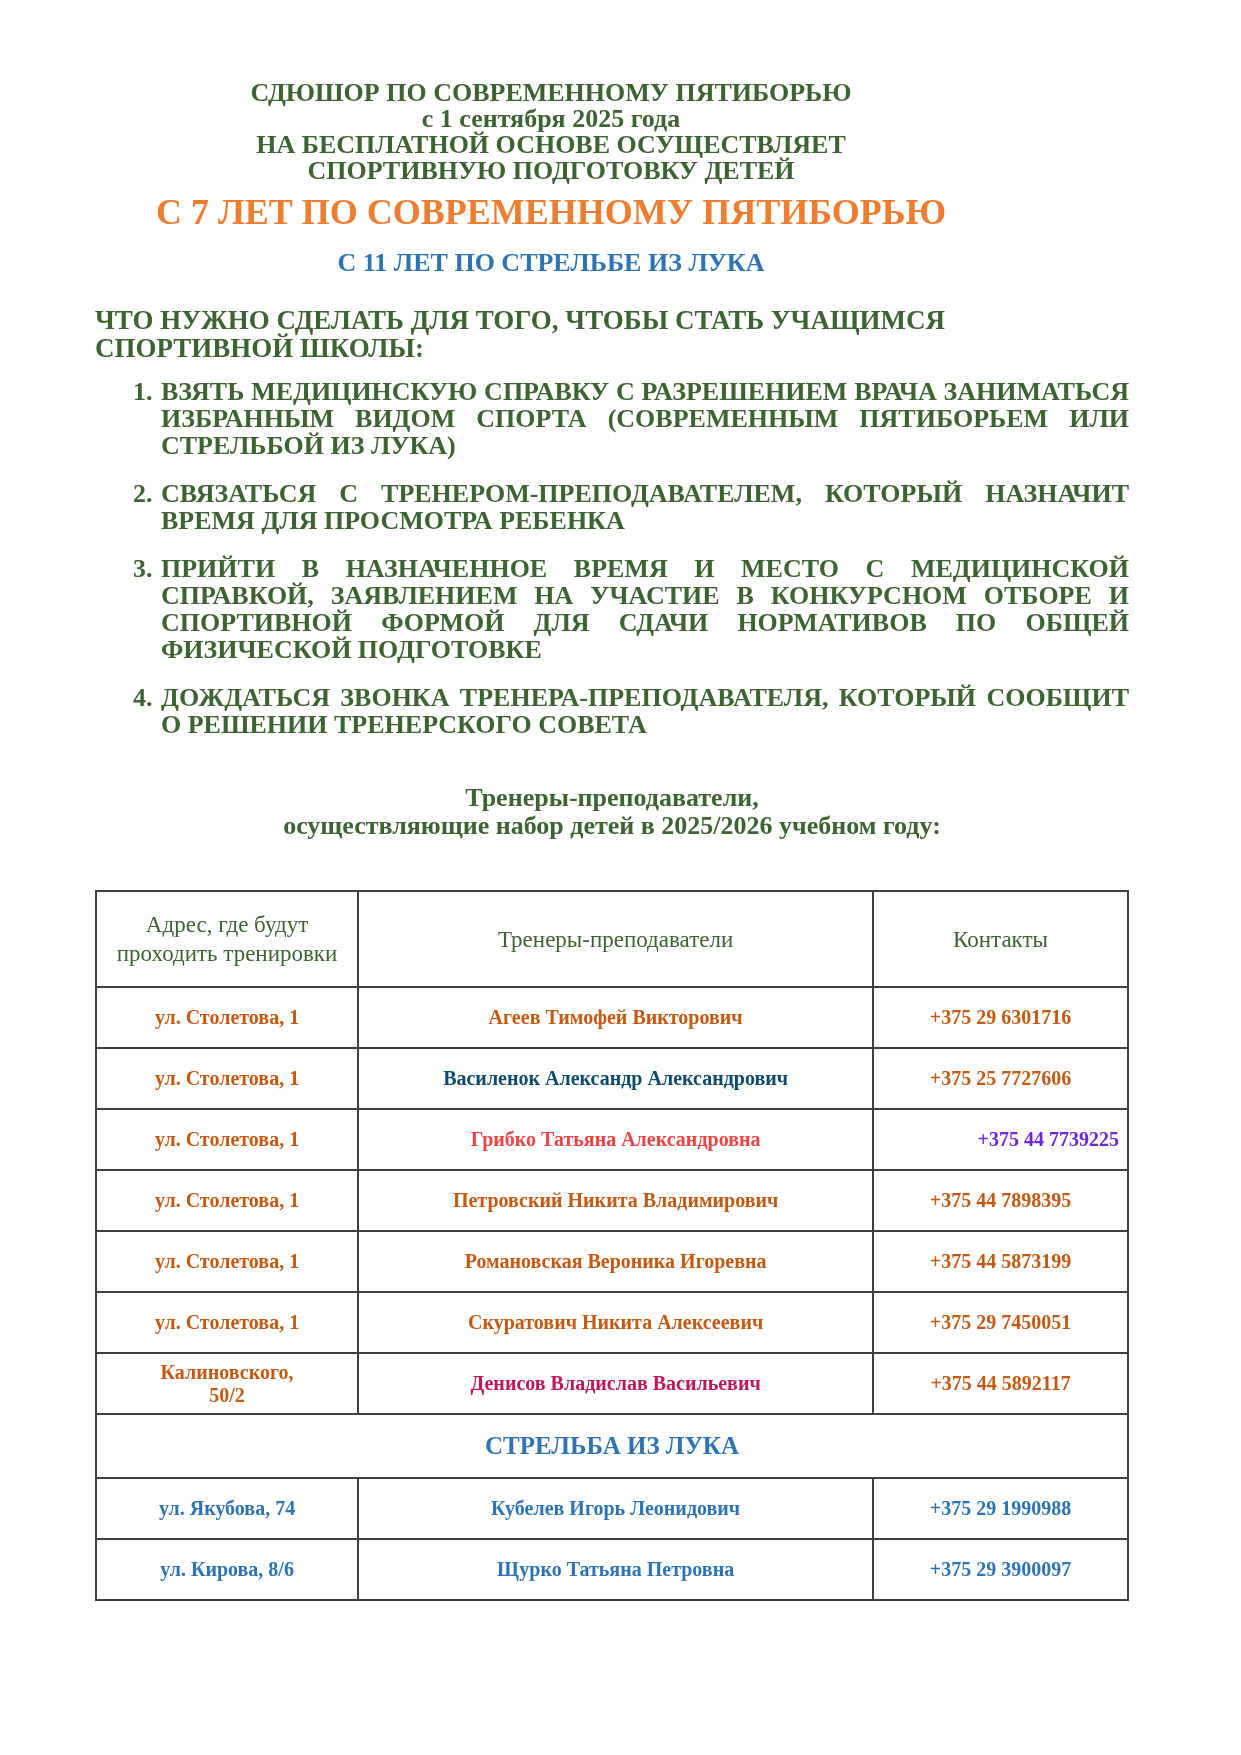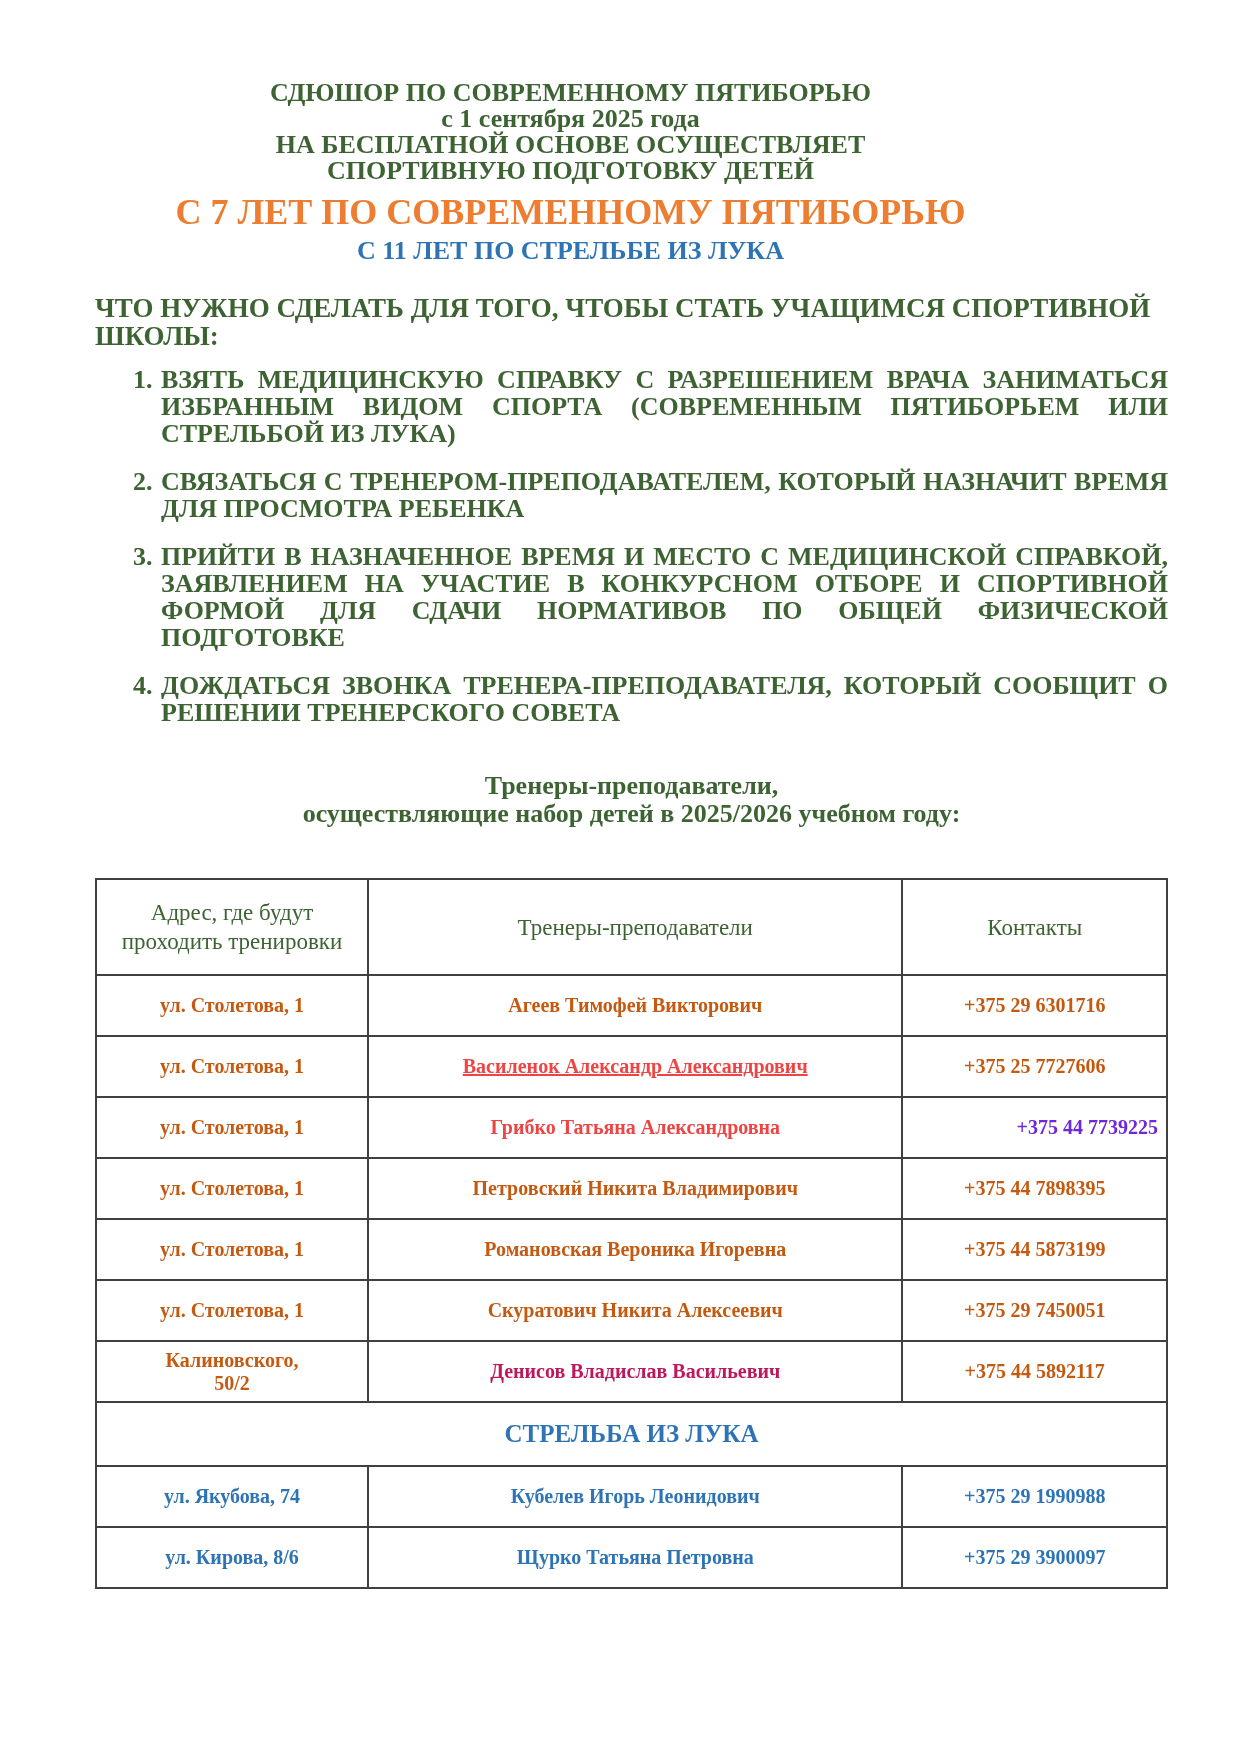--- a/index.html
+++ b/index.html
@@ -12,28 +12,28 @@
   }
   html,body{margin:0;padding:0;}
   body{
     width:1241px;height:1755px;
     background:var(--paper);
     font-family:"Liberation Serif", serif;
     font-weight:700;
     color:var(--green);
     -webkit-font-smoothing:antialiased;
   }
-  .page{box-sizing:border-box;width:1241px;padding:80px 73px 0 95px;}
+  .page{box-sizing:border-box;width:1241px;padding:80px 112px 0 95px;}
 
   
   .doc-title{ text-align:center; font-size:26px; line-height:26px; margin:0 122px 0 0; }
   .doc-title div{white-space:nowrap;}
   .age-line{ text-align:center; white-space:nowrap; }
   .age-pentathlon{ color:var(--orange_bright); font-size:36px; line-height:27px; margin:15px 122px 0 0; }
-  .age-archery{ color:var(--blue); font-size:26px; line-height:26px; margin:12px 122px 0 0; }
+  .age-archery{ color:var(--blue); font-size:26px; line-height:26px; margin:24px 122px 0 0; }
 
   .steps-heading{ font-size:27px; line-height:28px; margin:30px 0 0 0; }
 
   ol.steps{ margin:16px 0 0 0; padding:0 0 0 64px; }
   ol.steps li{
     font-size:26px; line-height:27px;
     text-align:justify; text-align-last:left;
     margin:0 0 21px 0;
     padding-left:2px;
   }
@@ -111,21 +111,21 @@
     <tbody>
 
   <tr class="data-row">
     <td class="cell-address" style="color: rgb(196, 89, 17);">ул. Столетова, 1</td>
     <td class="cell-name" style="color: rgb(196, 89, 17);">Агеев Тимофей Викторович</td>
     <td class="cell-contact" style="color: rgb(196, 89, 17);">+375 29 6301716</td>
   </tr>
 
   <tr class="data-row">
     <td class="cell-address" style="color: rgb(196, 89, 17);">ул. Столетова, 1</td>
-    <td class="cell-name" style="color: #ef4444; text-decoration: underline;">Василенок Александр Александрович</td>
+    <td class="cell-name" style="color: #0c4a6e;">Василенок Александр Александрович</td>
     <td class="cell-contact" style="color: rgb(196, 89, 17);">+375 25 7727606</td>
   </tr>
 
   <tr class="data-row">
     <td class="cell-address" style="color: rgb(196, 89, 17);">ул. Столетова, 1</td>
     <td class="cell-name" style="color: #ef4444;">Грибко Татьяна Александровна</td>
     <td class="cell-contact" style="color: #6d28d9; text-align: right;">+375 44 7739225</td>
   </tr>
 
   <tr class="data-row">

